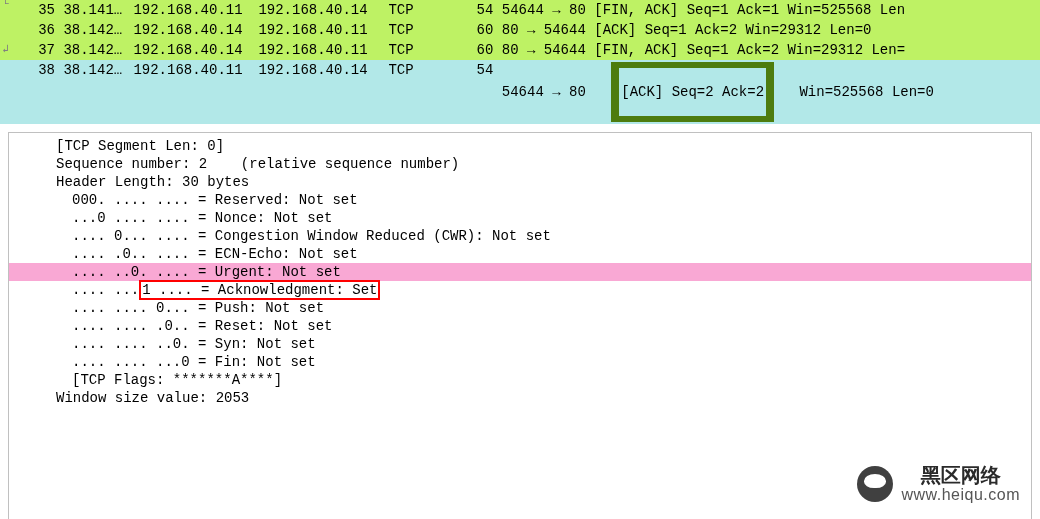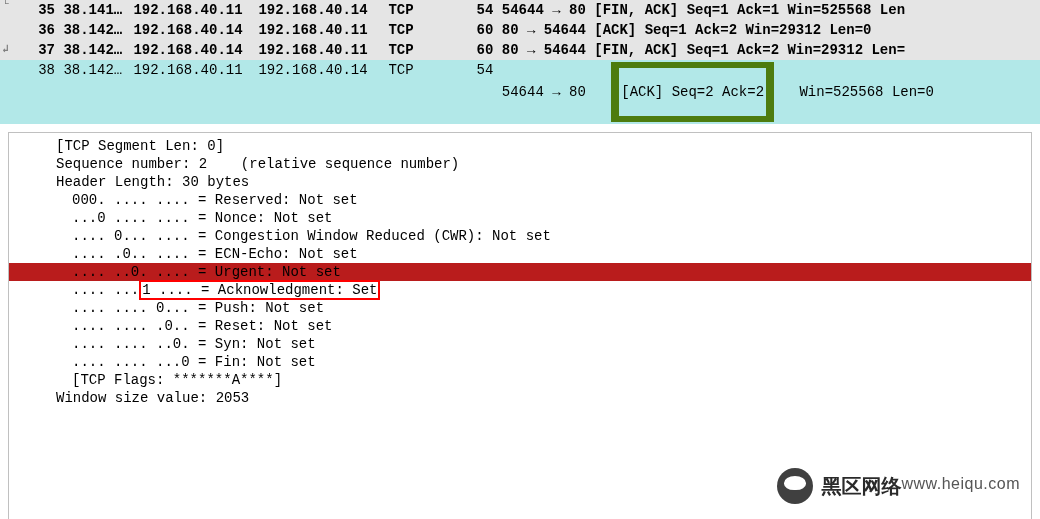--- a/index.html
+++ b/index.html
@@ -14,22 +14,21 @@
     .packet-list {
       width: 100%;
     }
     .packet-row {
       display: flex;
       padding: 2px 0 2px 20px;
       white-space: pre;
       font-family: "Consolas", "Courier New", monospace;
     }
     .row-green {
-      background: #e5e5e5;
-      font-weight: bold;
+      background: #bef264;
     }
     .row-selected {
       background: #b2e8e8;
     }
     .col-no { width: 35px; text-align: right; }
     .col-time { width: 70px; }
     .col-src { width: 125px; }
     .col-dst { width: 130px; }
     .col-proto { width: 65px; }
     .col-len { width: 40px; text-align: right; }
@@ -61,21 +60,21 @@
     }
     .indent-1 { padding-left: 47px; }
     .indent-2 { padding-left: 63px; }
     .expand-marker {
       display: inline-block;
       width: 12px;
       margin-left: -15px;
       color: #606060;
     }
     .urgent-row {
-      background: #b91c1c;
+      background: #f9a8d4;
     }
     .ack-highlight {
       border: 2px solid #ff0000;
       display: inline-block;
       padding: 0 1px;
       margin: -2px 0;
     }
     .watermark {
       position: absolute;
       right: 20px;
@@ -96,20 +95,21 @@
       position: absolute;
       width: 22px;
       height: 14px;
       background: #ffffff;
       border-radius: 50% 50% 45% 45%;
       top: 8px;
       left: 7px;
     }
     .watermark-text {
       display: flex;
+      flex-direction: column;
       line-height: 1.1;
       text-align: center;
     }
     .wm-main {
       font-family: "SimHei", sans-serif;
       font-size: 20px;
       font-weight: bold;
       color: #2a2a2a;
     }
     .wm-sub {

